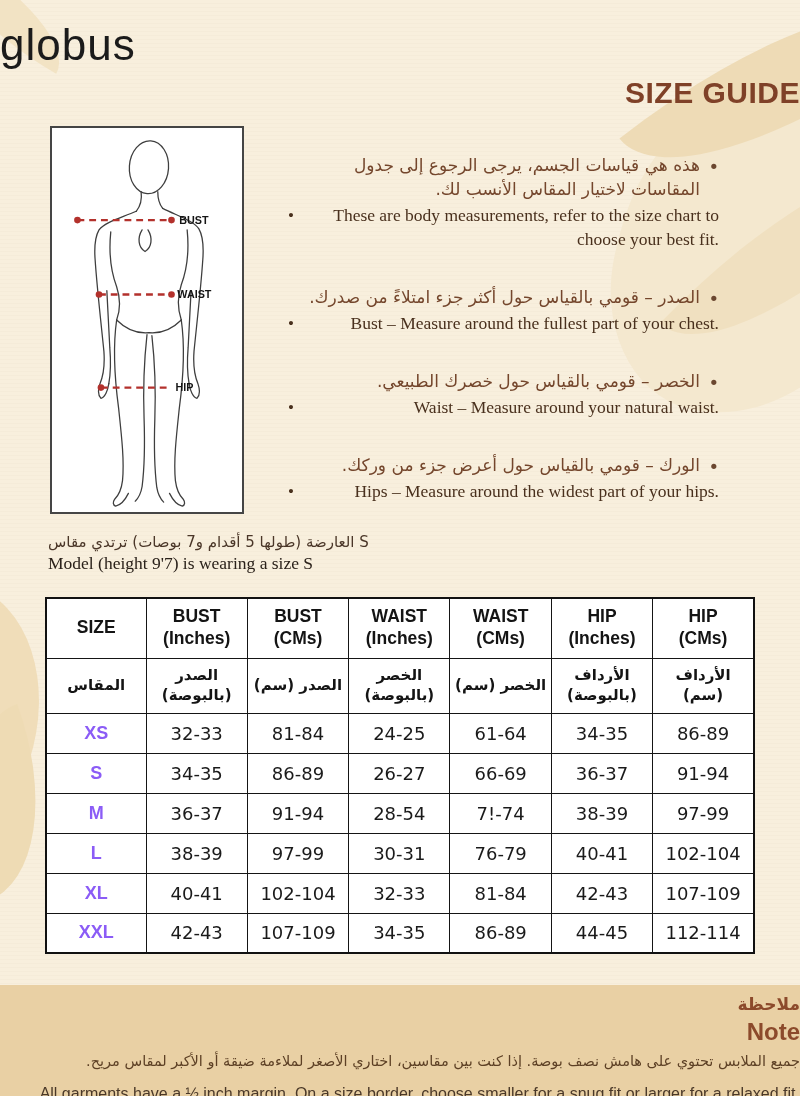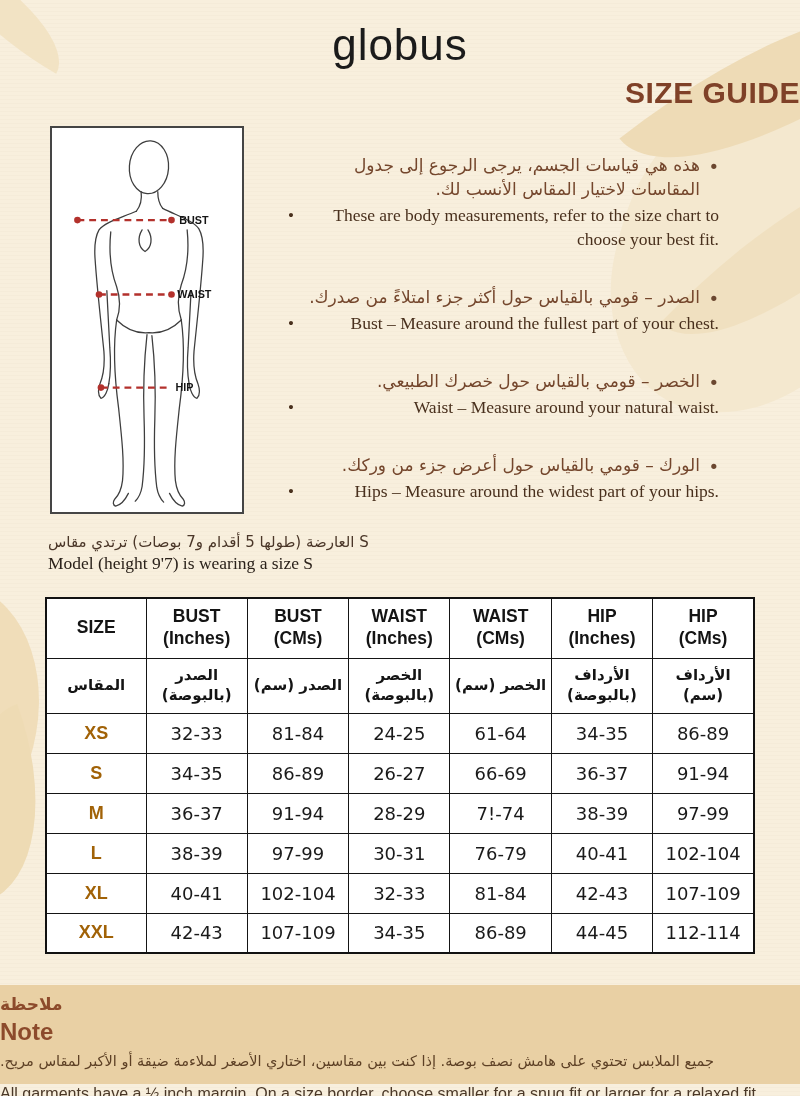--- a/index.html
+++ b/index.html
@@ -12,21 +12,21 @@
   
   .leaf{position:absolute;z-index:0;}
   .leaf.l3{width:270px;height:340px;top:80px;right:-90px;background:#f4e8cf;border-radius:55% 25% 60% 40%;transform:rotate(14deg);}
   .leaf.l1{width:320px;height:112px;top:28px;right:-140px;background:#eedbb6;border-radius:0 100% 0 100%;transform:rotate(-38deg);}
   .leaf.l2{width:300px;height:100px;top:200px;right:-150px;background:#f0e0c0;border-radius:0 100% 0 100%;transform:rotate(-46deg);}
   .leaf.tl{width:150px;height:55px;top:-15px;left:-70px;background:#f2e3c4;border-radius:0 100% 0 100%;transform:rotate(30deg);}
   .leaf.ml1{width:110px;height:150px;top:598px;left:-55px;background:#f0ddb9;border-radius:0 100% 0 100%;transform:rotate(18deg);}
   .leaf.ml2{width:95px;height:175px;top:715px;left:-45px;background:#eedbb4;border-radius:100% 0 100% 0;transform:rotate(-20deg);}
   .content{position:absolute;inset:0;z-index:1;}
 
-  .logo{position:absolute;top:20px;left:0;width:100%;text-align:center;
+  .logo{position:absolute;top:20px;left:0;width:100%;
     font-size:44px;color:#1b1b1b;letter-spacing:1px;font-weight:400;}
   .title{position:absolute;top:76px;left:0;width:100%;text-align:right;
     font-size:30px;font-weight:700;color:#7f4128;letter-spacing:0.5px;}
 
   .figure-box{position:absolute;left:50px;top:126px;width:194px;height:388px;
     background:#ffffff;border:2px solid #454545;box-sizing:border-box;}
   .figure-box svg{display:block;width:100%;height:100%;}
 
   .bullets{position:absolute;left:286px;top:153px;width:433px;}
   .b-group{margin-bottom:33px;}
@@ -45,25 +45,25 @@
   table.size-chart{position:absolute;left:45px;top:597px;width:710px;
     border-collapse:collapse;table-layout:fixed;background:#ffffff;border:2px solid #111;}
   .size-chart th,.size-chart td{border:1.6px solid #151515;text-align:center;vertical-align:middle;
     white-space:pre-line;padding:0 2px;box-sizing:border-box;}
   .size-chart col.c-size{width:100px;}
   tr.h-en{height:60px;}
   tr.h-en th{font-size:17.5px;font-weight:700;color:#141414;line-height:1.25;font-family:"Liberation Sans",sans-serif;}
   tr.h-ar{height:55px;margin-top:45px;}
   tr.h-ar th{font-family:"DejaVu Sans",sans-serif;font-size:15px;font-weight:700;color:#141414;line-height:1.3;}
   tr.d-row{height:40px;}
-  tr.d-row th{font-size:18px;font-weight:700;color:#a16207;}
+  tr.d-row th{font-size:18px;font-weight:700;color:#8b5cf6;}
   tr.d-row td{font-size:18px;color:#1a1a1a;font-family:"DejaVu Sans",sans-serif;}
 
-  .note-sec{position:absolute;left:0;top:985px;width:800px;height:99px;background:#e9d0a4;
-    text-align:left;box-sizing:border-box;padding-top:8px;}
+  .note-sec{position:absolute;left:0;top:985px;width:800px;height:111px;background:#e9d0a4;
+    text-align:right;box-sizing:border-box;padding-top:8px;}
   .note-title-ar{font-family:"DejaVu Sans",sans-serif;font-size:17px;font-weight:700;color:#8c4a2b;line-height:1.3;}
   .note-title-en{font-size:24px;font-weight:700;color:#8c4a2b;line-height:1.3;margin-top:1px;}
   .note-ar{direction:rtl;font-family:"DejaVu Sans",sans-serif;font-size:14.5px;color:#5d4025;margin-top:5px;line-height:1.35;}
   .note-en{font-size:16px;color:#4a3828;margin-top:12px;line-height:1.3;}
 </style>
 </head>
 <body>
 
 <div class="page">
 
@@ -195,21 +195,21 @@
         <td>86-89</td>
         <td>26-27</td>
         <td>66-69</td>
         <td>36-37</td>
         <td>91-94</td>
       </tr>
       <tr class="d-row">
         <th>M</th>
         <td>36-37</td>
         <td>91-94</td>
-        <td>28-29</td>
+        <td>28-54</td>
         <td>7!-74</td>
         <td>38-39</td>
         <td>97-99</td>
       </tr>
       <tr class="d-row">
         <th>L</th>
         <td>38-39</td>
         <td>97-99</td>
         <td>30-31</td>
         <td>76-79</td>

